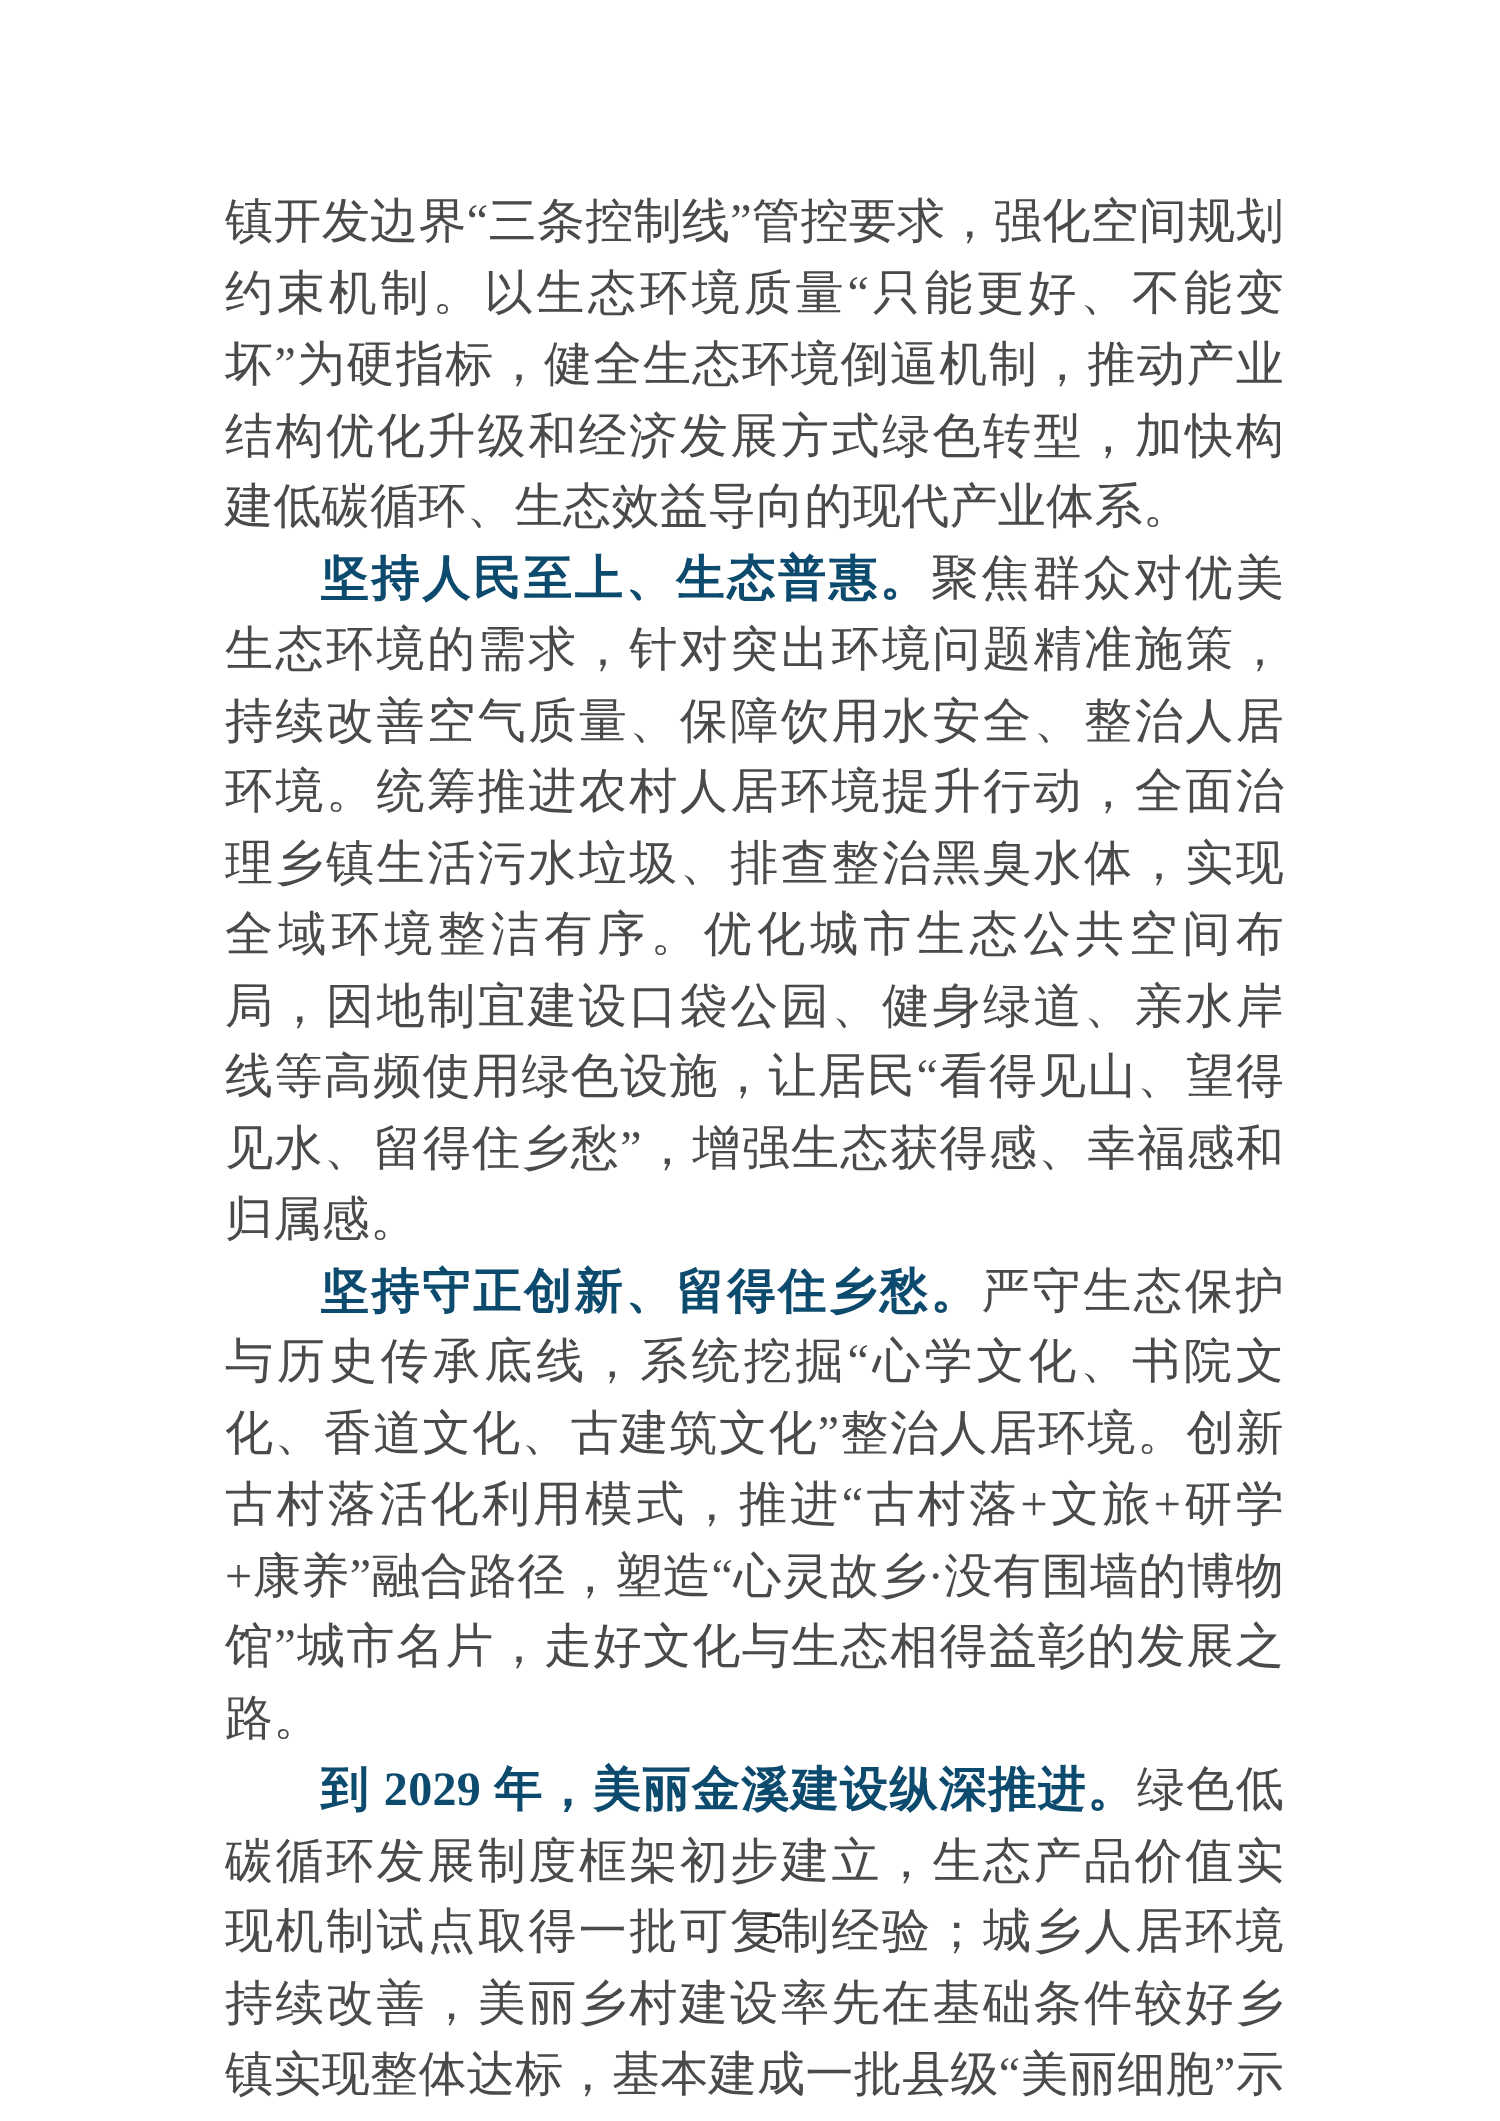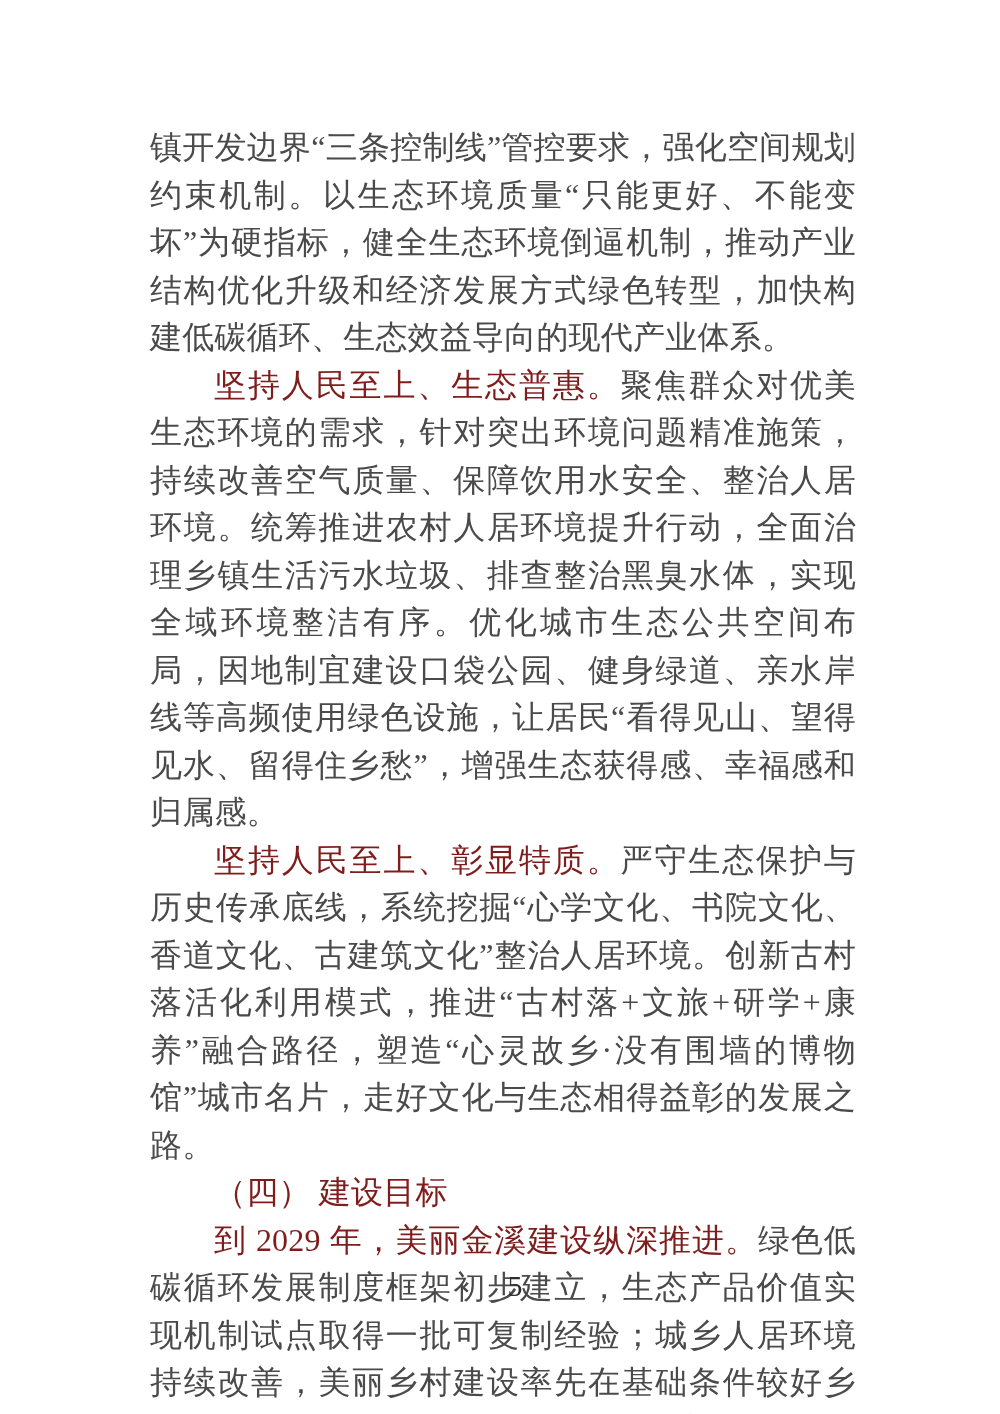--- a/index.html
+++ b/index.html
@@ -32,40 +32,39 @@
     letter-spacing: 0.2px;
     word-break: break-all;
   }
   p.doc-para.indent {
     text-indent: 64px;
   }
   .run {
     font-weight: normal;
   }
   .run.bold {
-    font-weight: normal;
-    color: #7f1d1d;
+    font-weight: bold;
+    color: #0c4a6e;
   }
   .page-number {
     position: absolute;
     top: 1266px;
     left: 0;
     width: 1030px;
     text-align: center;
     font-size: 30px;
     line-height: 40px;
     color: #2e2e2e;
     font-family: "Liberation Serif", "DejaVu Serif", serif;
   }
 </style>
 </head>
 <body>
 
 <div class="page">
   <div class="doc-body">
       <p class="doc-para"><span class="run">镇开发边界“三条控制线”管控要求，强化空间规划约束机制。以生态环境质量“只能更好、不能变坏”为硬指标，健全生态环境倒逼机制，推动产业结构优化升级和经济发展方式绿色转型，加快构建低碳循环、生态效益导向的现代产业体系。</span></p>
       <p class="doc-para indent"><span class="run bold">坚持人民至上、生态普惠。</span><span class="run">聚焦群众对优美生态环境的需求，针对突出环境问题精准施策，持续改善空气质量、保障饮用水安全、整治人居环境。统筹推进农村人居环境提升行动，全面治理乡镇生活污水垃圾、排查整治黑臭水体，实现全域环境整洁有序。优化城市生态公共空间布局，因地制宜建设口袋公园、健身绿道、亲水岸线等高频使用绿色设施，让居民“看得见山、望得见水、留得住乡愁”，增强生态获得感、幸福感和归属感。</span></p>
-      <p class="doc-para indent"><span class="run bold">坚持人民至上、彰显特质。</span><span class="run">严守生态保护与历史传承底线，系统挖掘“心学文化、书院文化、香道文化、古建筑文化”整治人居环境。创新古村落活化利用模式，推进“古村落+文旅+研学+康养”融合路径，塑造“心灵故乡·没有围墙的博物馆”城市名片，走好文化与生态相得益彰的发展之路。</span></p>
-      <p class="doc-para indent"><span class="run bold">（四） 建设目标</span></p>
+      <p class="doc-para indent"><span class="run bold">坚持守正创新、留得住乡愁。</span><span class="run">严守生态保护与历史传承底线，系统挖掘“心学文化、书院文化、香道文化、古建筑文化”整治人居环境。创新古村落活化利用模式，推进“古村落+文旅+研学+康养”融合路径，塑造“心灵故乡·没有围墙的博物馆”城市名片，走好文化与生态相得益彰的发展之路。</span></p>
       <p class="doc-para indent"><span class="run bold">到 2029 年，美丽金溪建设纵深推进。</span><span class="run">绿色低碳循环发展制度框架初步建立，生态产品价值实现机制试点取得一批可复制经验；城乡人居环境持续改善，美丽乡村建设率先在基础条件较好乡镇实现整体达标，基本建成一批县级“美丽细胞”示范单元。</span></p>
     </div>
   <div class="page-number">5</div>
 </div>
 
 </body></html>

